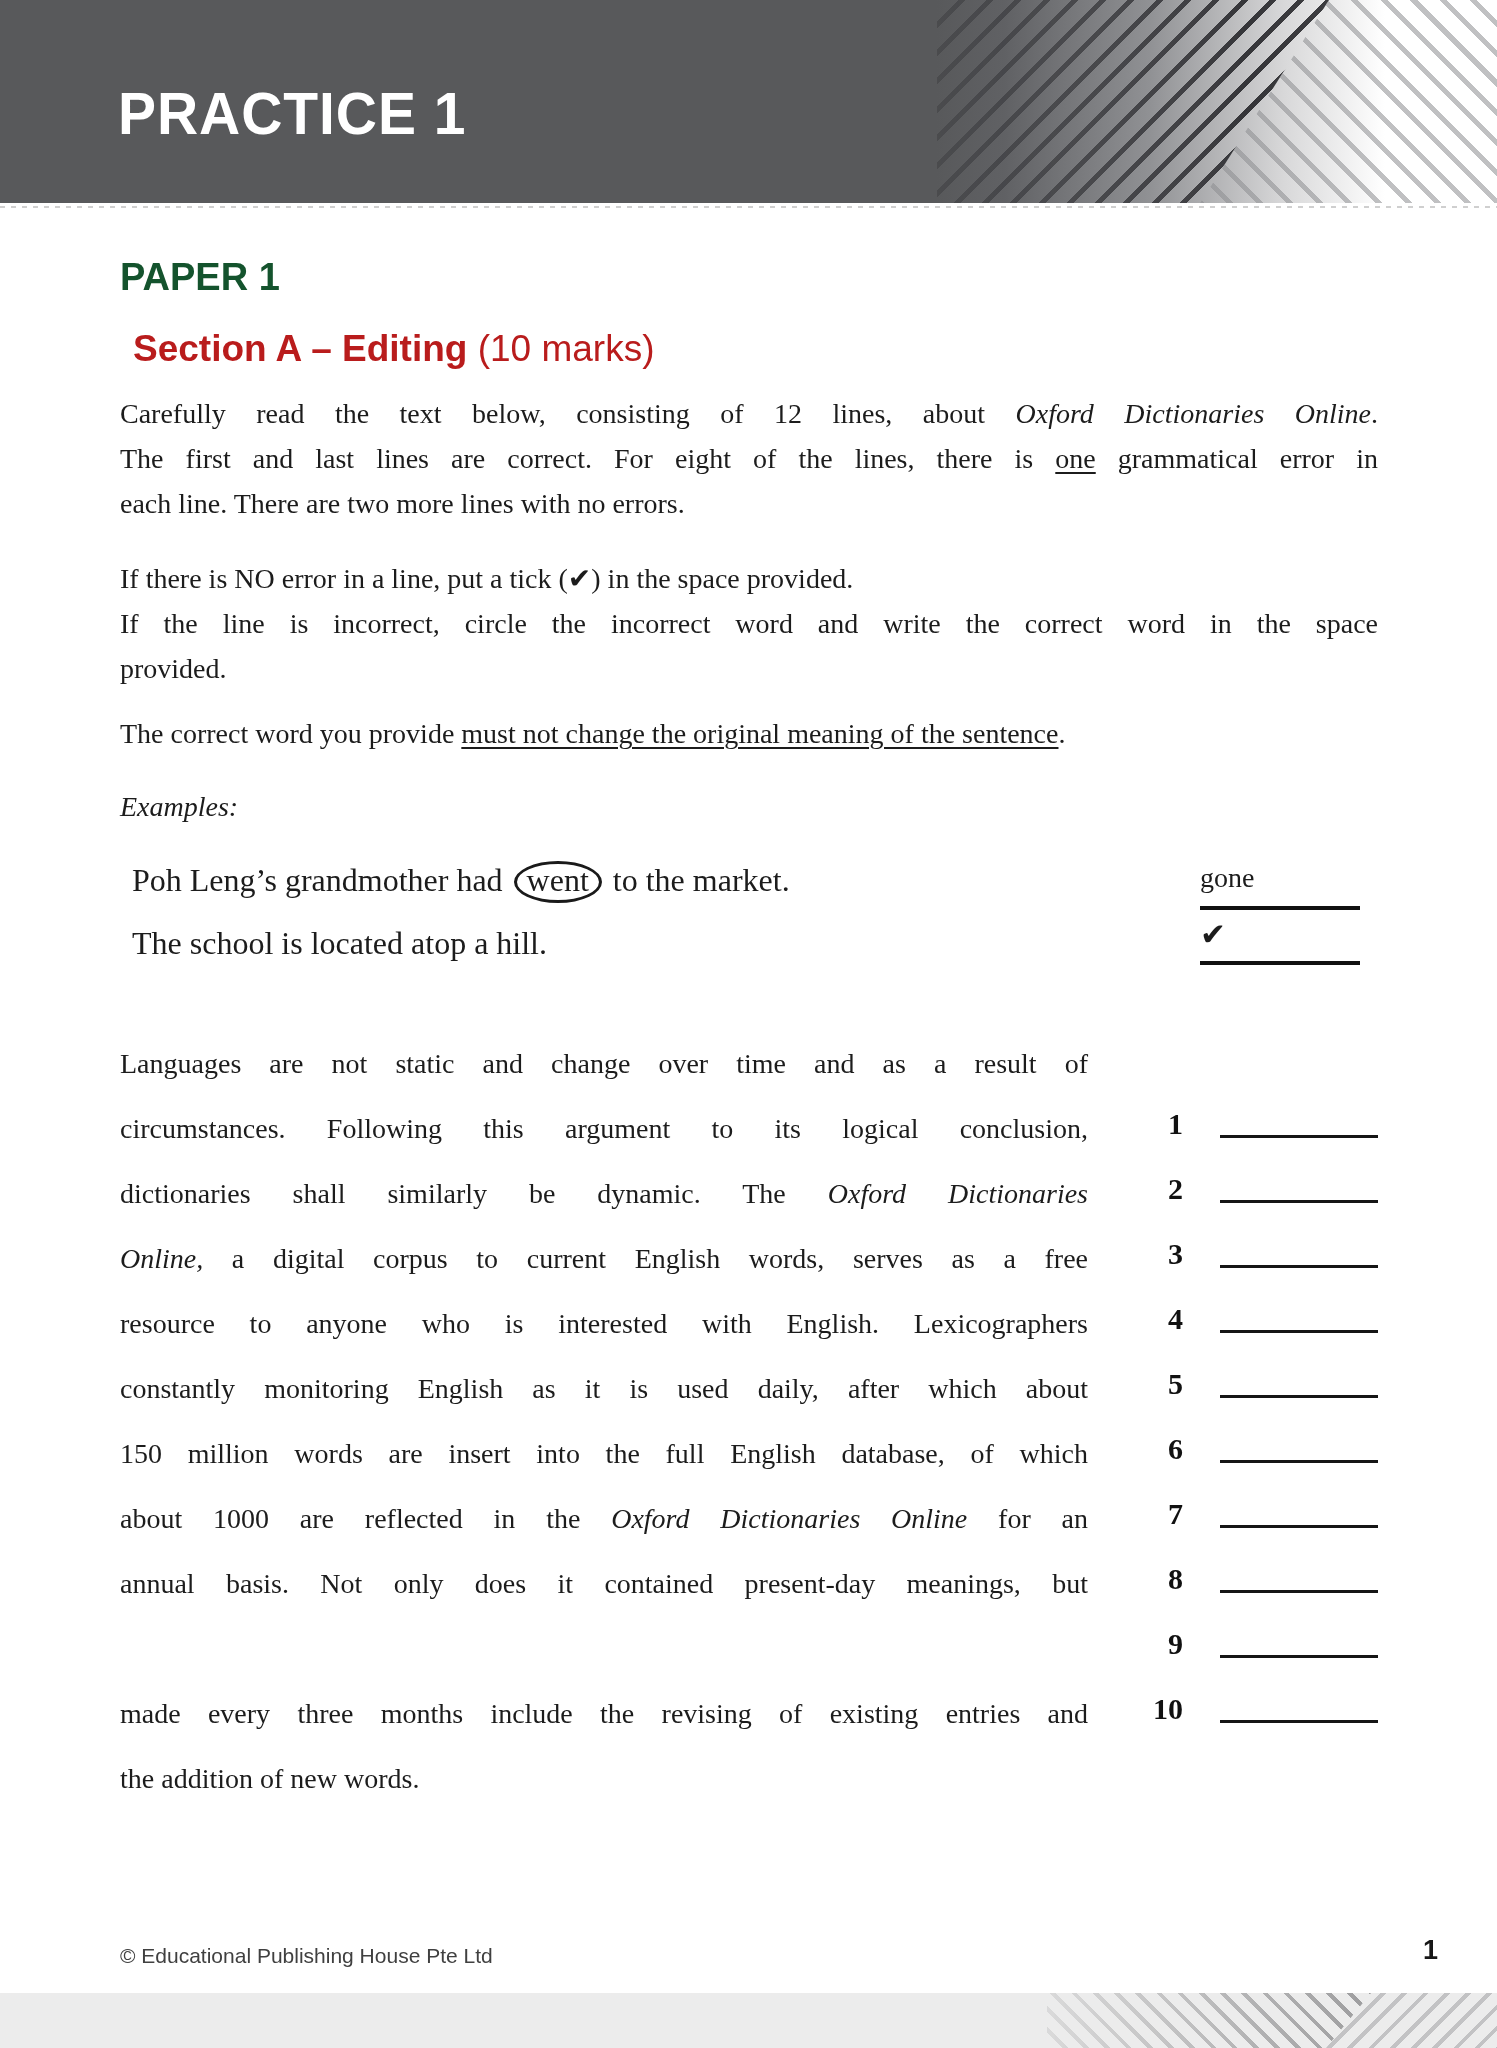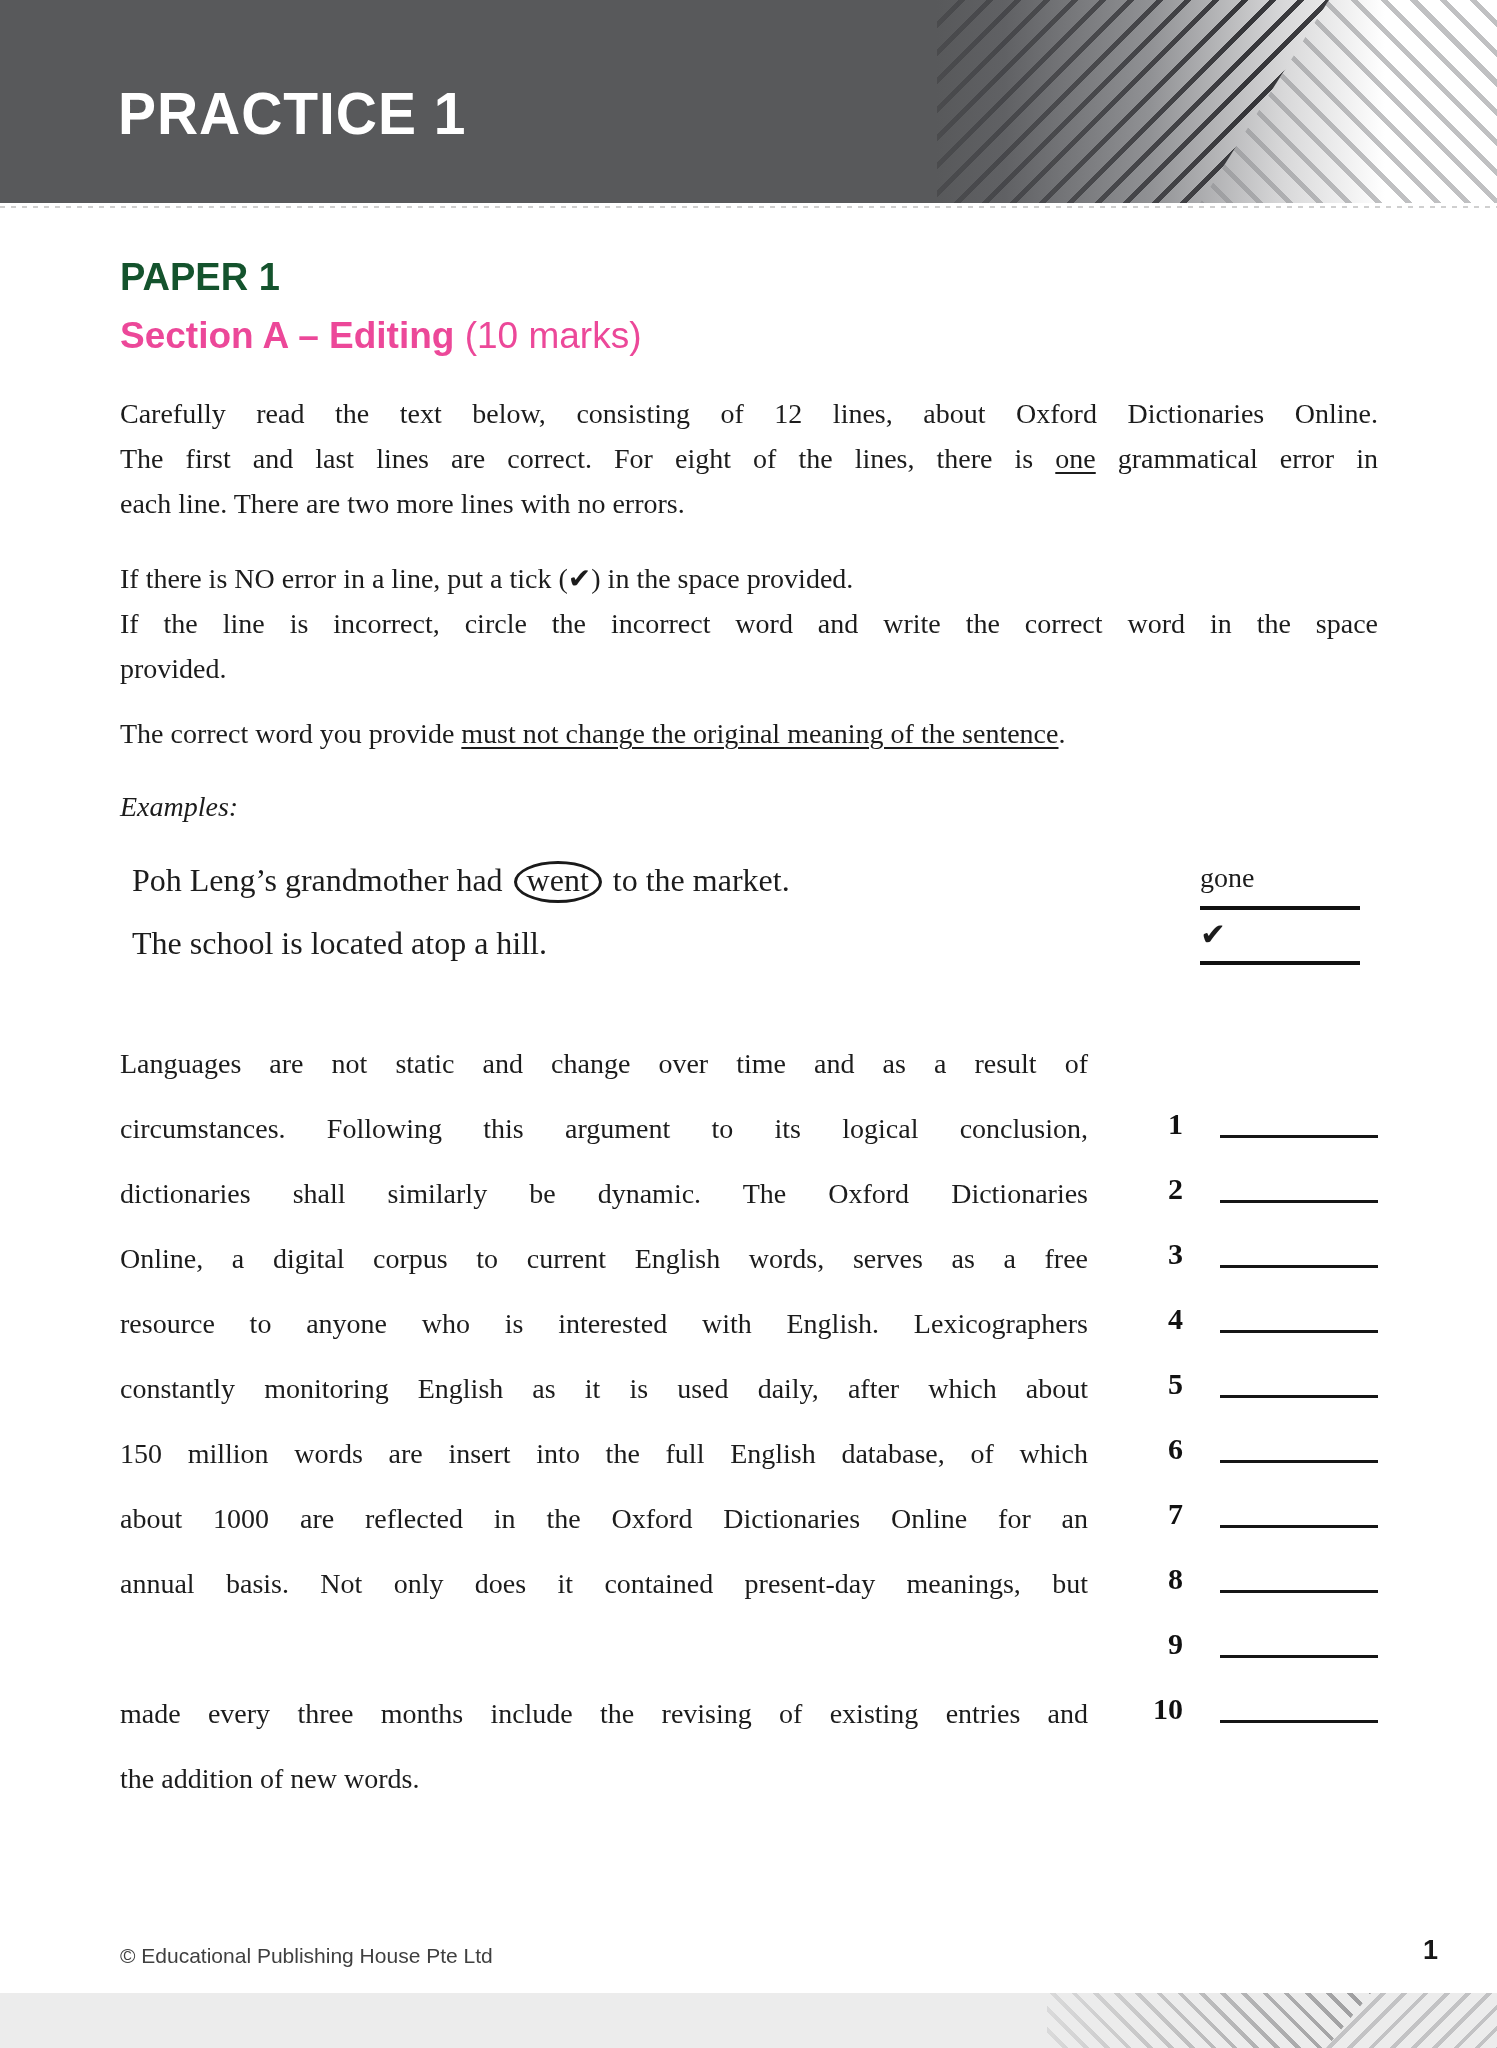--- a/index.html
+++ b/index.html
@@ -20,29 +20,29 @@
         mask-image:linear-gradient(to right,rgba(0,0,0,.25),#000 55%);}
   .corner-top .light-stripes{position:absolute;inset:0;
         background:repeating-linear-gradient(45deg,transparent 0 16px,rgba(140,141,144,.55) 16px 21px);
         clip-path:polygon(70% 0,100% 0,100% 100%,47% 100%);}
   .band-dots{position:absolute;left:0;top:206px;width:100%;height:2px;
         background:repeating-linear-gradient(to right,#a8a8a8 0 5px,transparent 5px 11px);opacity:.55;}
 
   
   .paper-title{position:absolute;left:120px;top:258px;margin:0;
         font:700 38px/1.05 "Liberation Sans",sans-serif;color:#14532d;}
-  .section-heading{position:absolute;left:120px;top:317px;margin:0;
-        font:400 37px/1.05 "Liberation Sans",sans-serif;color:#ec4899;white-space:nowrap;}
+  .section-heading{position:absolute;left:120px;top:317px;margin:13px;
+        font:400 37px/1.05 "Liberation Sans",sans-serif;color:#b91c1c;white-space:nowrap;}
   .section-heading .b{font-weight:700;}
 
   
   .para{position:absolute;left:120px;width:1258px;font-size:28px;line-height:45px;}
   .tline{min-height:45px;}
   .just{text-align:justify;text-align-last:justify;}
-  .seg-i{}
+  .seg-i{font-style:italic;}
   .seg-u{text-decoration:underline;text-decoration-thickness:2px;text-underline-offset:4px;}
   .seg-c{display:inline-block;border:3px solid #1a1a1a;border-radius:50%;
          padding:0 10px 4px 10px;margin:0 3px;line-height:1.0;}
   .examples-label{position:absolute;left:120px;top:791px;margin:0;font-style:italic;font-size:28px;}
 
   
   .example-text{position:absolute;left:132px;width:980px;font-size:32px;line-height:40px;}
   .answer-box{position:absolute;left:1200px;width:160px;height:48px;text-align:left;
         border-bottom:4px solid #111;font-size:28px;line-height:40px;}
   .answer-tick{font-size:31px;line-height:44px;}

